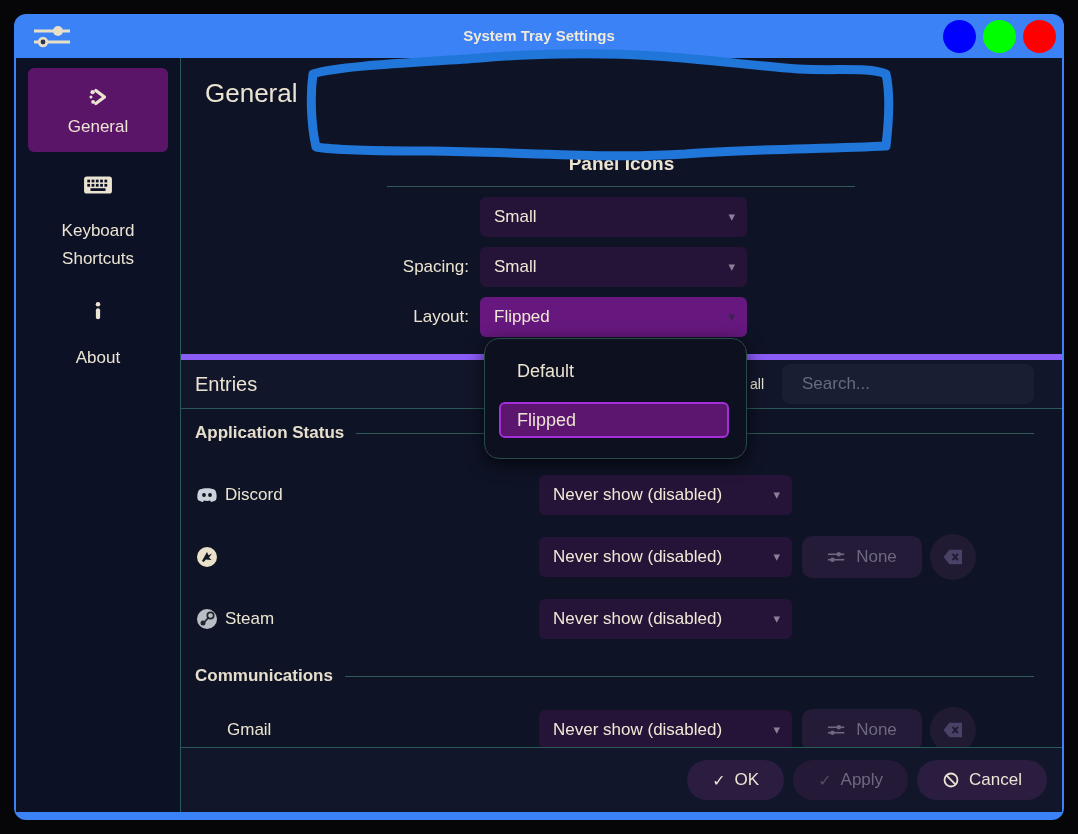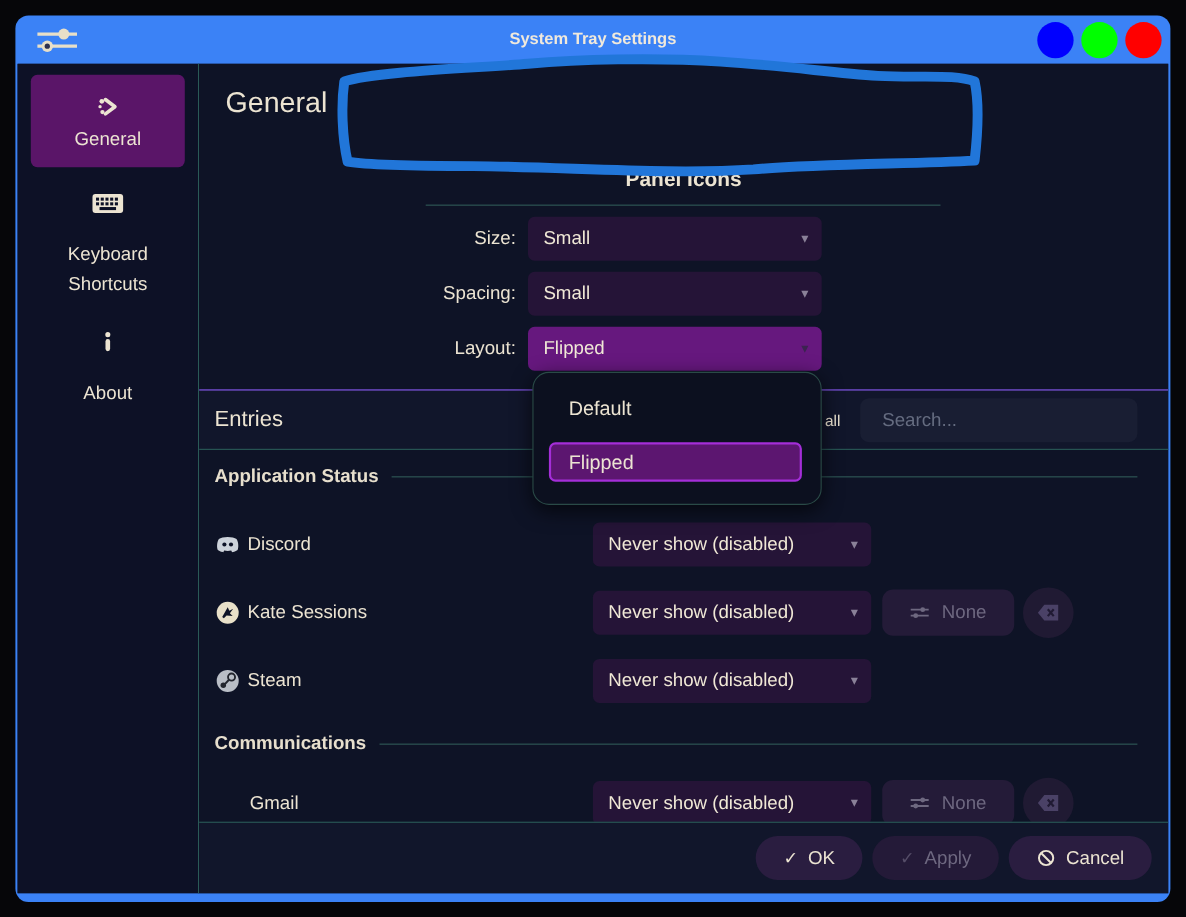--- a/index.html
+++ b/index.html
@@ -65,21 +65,21 @@
   }
   .popup-opt{position:absolute;left:32px;top:12px;height:40px;line-height:40px;font-size:18px;color:#ece4d2;}
   .popup-opt-sel{
     position:absolute;left:14px;top:63px;width:230px;height:36px;
     background:#5c1670;border:2px solid #a42ed8;border-radius:6px;box-sizing:border-box;
     line-height:32px;padding-left:16px;font-size:18px;color:#ece4d2;
   }
   
   .entries-band{
     position:absolute;left:0;right:0;top:296px;height:55px;background:#11162b;
-    border-top:1px solid #8b5cf6;border-bottom:1px solid #2a5a57;
+    border-top:6px solid #8b5cf6;border-bottom:1px solid #2a5a57;
     display:flex;align-items:center;padding:0 28px 0 14px;box-sizing:border-box;z-index:1;
   }
   .entries-title{font-size:20px;color:#ece4d2;}
   .entries-spacer{flex:1;}
   .entries-all{font-size:14px;color:#ece4d2;}
   .search-box{
     margin-left:18px;width:252px;height:40px;border-radius:8px;background:#191e33;
     display:flex;align-items:center;padding:0 10px;box-sizing:border-box;gap:8px;
   }
   .search-box input{
@@ -186,21 +186,20 @@
       </div>
     </div>
 
     <div class="content">
       <div class="page-heading">General</div>
 
       <div class="panel-title">Panel Icons</div>
       <div class="panel-divider"></div>
 
       <div class="form-row" style="top:139px;left:0;right:0;">
-        <div class="form-label">Size:</div>
         <div class="dropdown">
           <span>Small</span>
           <span class="dd-arrow">▾</span>
         </div>
       </div>
       <div class="form-row" style="top:189px;left:0;right:8px;">
         <div class="form-label">Spacing:</div>
         <div class="dropdown">
           <span>Small</span>
           <span class="dd-arrow">▾</span>
@@ -248,21 +247,20 @@
           <span>Never show (disabled)</span>
           <span class="dd-arrow">▾</span>
         </div>
       </div>
 
       <div class="app-row" style="top:479px;">
         <svg class="app-ico" viewBox="0 0 24 24">
           <circle cx="12" cy="12" r="10" fill="#e9e1c9"></circle>
           <path d="M7 16 L12 7 L13.5 10.2 L17 8.5 L14 12.5 L16.5 15 L11 14.5 L8.5 17 Z" fill="#101527"></path>
         </svg>
-        <span class="app-label">Kate Sessions</span>
         <div class="row-dd">
           <span>Never show (disabled)</span>
           <span class="dd-arrow">▾</span>
         </div>
         <div class="none-btn">
           <svg width="20" height="14" viewBox="0 0 22 14">
             <line x1="1" y1="4" x2="19" y2="4" stroke="#6e6880" stroke-width="1.8"></line>
             <circle cx="13" cy="4" r="2.4" fill="#6e6880"></circle>
             <line x1="1" y1="10" x2="19" y2="10" stroke="#6e6880" stroke-width="1.8"></line>
             <circle cx="6" cy="10" r="2.4" fill="#6e6880"></circle>

